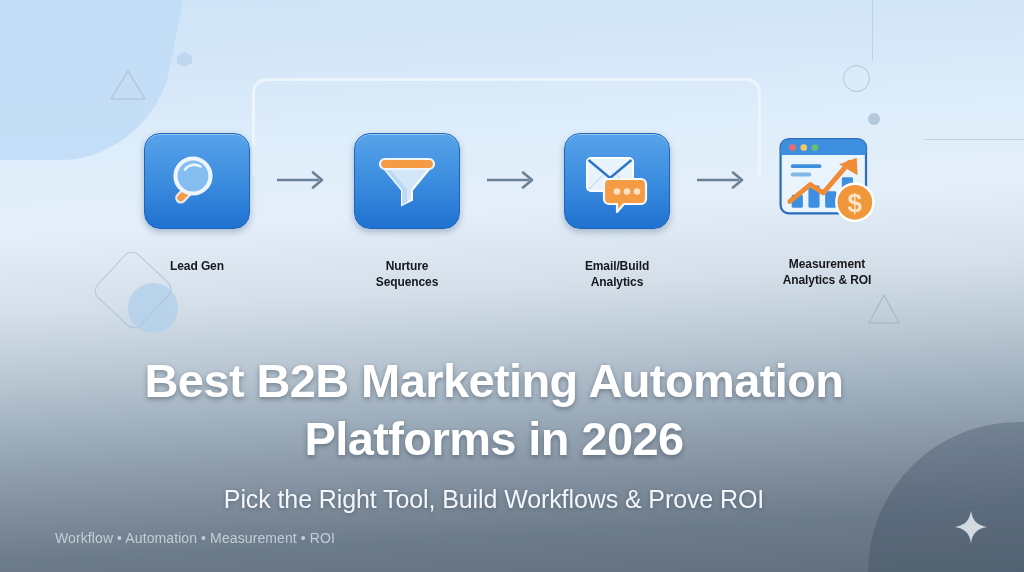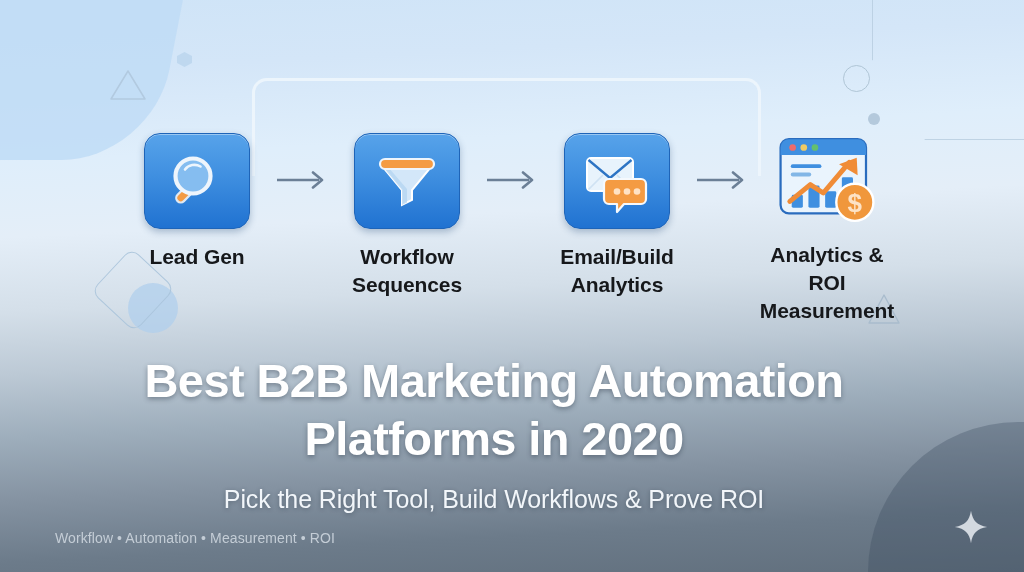--- a/index.html
+++ b/index.html
@@ -126,22 +126,22 @@
     box-shadow: 0 3px 7px rgba(23,62,109,.30), inset 0 1px 0 rgba(255,255,255,.40);
     display: flex; align-items: center; justify-content: center;
     position: relative;
   }
   .card.plain {
     background: none;
     border: none;
     box-shadow: none;
   }
   .step-label {
-    margin-top: 14px;
-    font-size: 21px;
+    margin-top: 30px;
+    font-size: 12px;
     font-weight: bold;
     color: #16181b;
     text-align: center;
     line-height: 1.33;
     letter-spacing: -.1px;
   }
   .arrow {
     width: 62px;
     height: 94px;
     display: flex; align-items: center; justify-content: center;
@@ -238,21 +238,21 @@
 
     <div class="step">
       <div class="card">
         <svg width="66" height="66" viewBox="0 0 66 66">
           <path d="M9 19 L28 42 L28 57 L38 52 L38 42 L57 19 Z" fill="#d3e7f9" stroke="#ffffff" stroke-width="2"></path>
           <path d="M9 19 L28 42 L28 57 L33 54.5 L33 41 L14 19 Z" fill="#b3d4f0" opacity=".75"></path>
           <rect x="6" y="11" width="54" height="10" rx="5" fill="#f49b43" stroke="#eef5fc" stroke-width="2.2"></rect>
         </svg>
       </div>
       <div class="step-label">
-        <div>Workflow</div>
+        <div>Nurture</div>
         <div>Sequences</div>
       </div>
     </div>
 
     <div class="arrow">
       <svg width="50" height="18" viewBox="0 0 50 18">
         <line x1="0" y1="9" x2="42" y2="9" stroke="#6b7f96" stroke-width="2.4"></line>
         <polyline points="36,1.5 45,9 36,16.5" fill="none" stroke="#6b7f96" stroke-width="2.6" stroke-linecap="round" stroke-linejoin="round"></polyline>
       </svg>
     </div>
@@ -296,31 +296,31 @@
           <rect x="36" y="56" width="12" height="24" rx="1.6" fill="#3f8fe0"></rect>
           <rect x="54" y="62" width="12" height="18" rx="1.6" fill="#3f8fe0"></rect>
           <rect x="72" y="47" width="12" height="33" rx="1.6" fill="#3f8fe0"></rect>
           <polyline points="16,73 38,55 52,64 80,31" fill="none" stroke="#f08c37" stroke-width="5.4" stroke-linecap="round" stroke-linejoin="round"></polyline>
           <polygon points="88,26 89,45 69,33" fill="#f08c37"></polygon>
           <circle cx="86" cy="74" r="20" fill="#f0973c" stroke="#ffffff" stroke-width="2.6"></circle>
           <text x="86" y="84" font-family="'Liberation Sans', sans-serif" font-size="28" font-weight="bold" fill="#fde3c6" text-anchor="middle">$</text>
         </svg>
       </div>
       <div class="step-label">
+        <div>Measurement</div>
         <div>Analytics &amp; ROI</div>
-        <div>Measurement</div>
       </div>
     </div>
 
   </div>
 
   <div class="hero">
     <h1>
       <span>Best B2B Marketing Automation</span><br>
-      <span>Platforms in 2020</span>
+      <span>Platforms in 2026</span>
     </h1>
     <div class="sub">Pick the Right Tool, Build Workflows &amp; Prove ROI</div>
   </div>
 
   <div class="tagline">Workflow • Automation • Measurement • ROI</div>
 
   <svg class="sparkle" viewBox="0 0 40 40">
     <path d="M20 1 C22 13 27 18 39 20 C27 22 22 27 20 39 C18 27 13 22 1 20 C13 18 18 13 20 1 Z" fill="#d3d9e0"></path>
   </svg>
 

